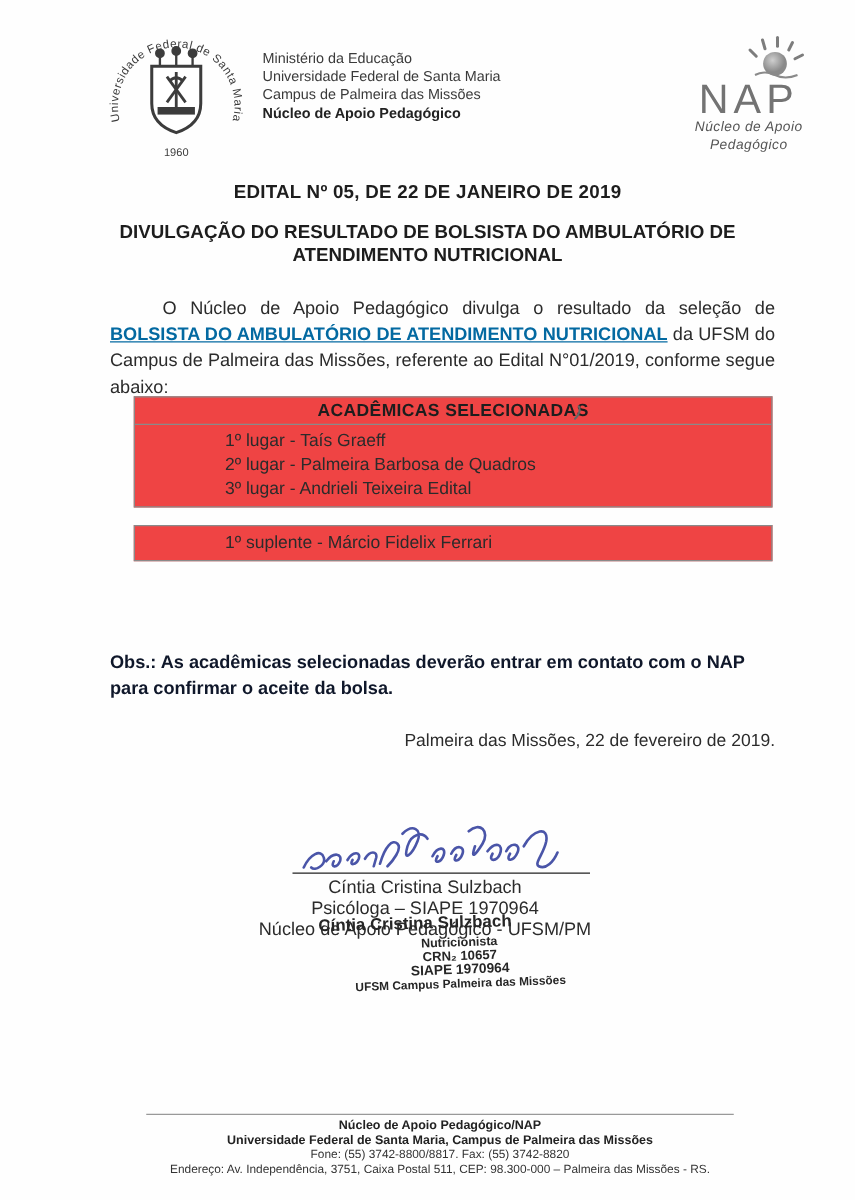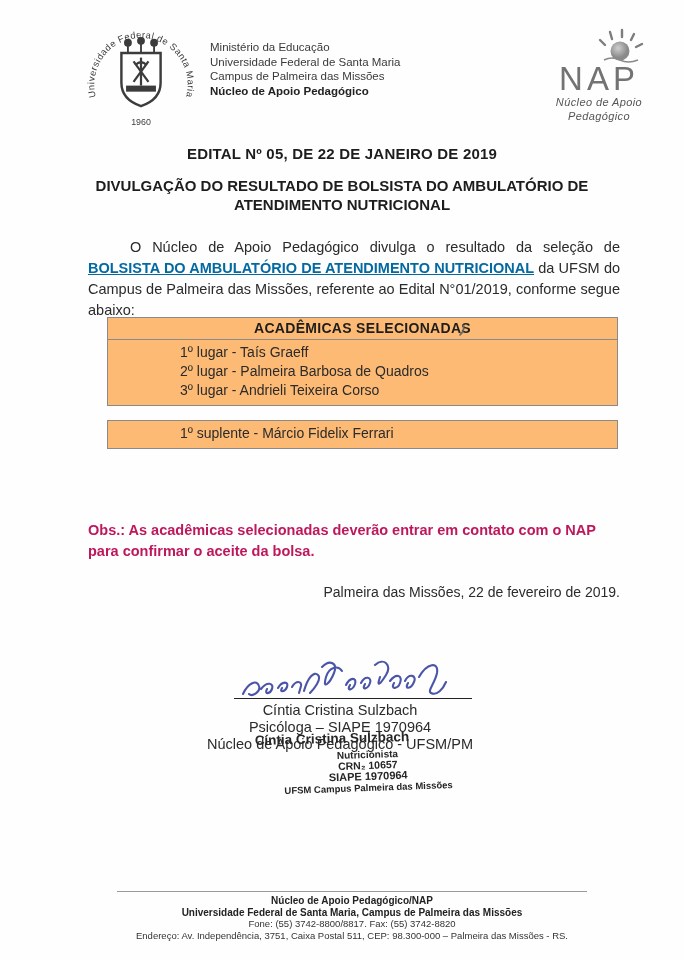--- a/index.html
+++ b/index.html
@@ -25,31 +25,31 @@
   .doc-subtitle { position:absolute; left:62px; top:176px; width:560px; text-align:center;
                font-size:15px; font-weight:bold; color:#1d1d1d; line-height:19px; }
 
   
   .intro { position:absolute; left:88px; top:237px; width:532px; font-size:14.5px;
            line-height:21px; text-align:justify; color:#2b2b2b; }
   .intro .indent { display:inline-block; width:42px; }
   .intro b { color:#0369a1;text-decoration:underline; }
 
   
-  .rtable { position:absolute; left:107px; width:511px; border:1.5px solid #8a8a8a; background:#fdba74; }
+  .rtable { position:absolute; left:107px; width:511px; border:1.5px solid #8a8a8a; background:#ef4444; }
   .rtable .thead { border-bottom:1.5px solid #8a8a8a; text-align:center;
                    font-weight:bold; font-size:14px; color:#1d1d1d; padding:2px 0 3px; letter-spacing:0.3px; }
   .rtable .tbody { padding:3px 0 5px 72px; font-size:14px; line-height:19px; color:#2b2b2b; }
   .t1 { top:317px; }
   .t2 { top:420px; }
   .pen-mark { position:absolute; left:458px; top:324px; }
 
   
   .note { position:absolute; left:88px; top:520px; width:532px; font-size:14.5px;
-          line-height:21px; font-weight:bold; color:#be185d; }
+          line-height:21px; font-weight:bold; color:#0f172a; }
   .dateline { position:absolute; left:88px; top:584px; width:532px; text-align:right;
           font-size:14px; color:#2b2b2b; }
 
   
   .sig-scribble { position:absolute; left:238px; top:658px; }
   .sig-line { position:absolute; left:234px; top:698px; width:238px; border-top:1.5px solid #222; }
   .sig-block { position:absolute; left:160px; top:702px; width:360px; text-align:center;
                font-size:14.5px; line-height:16px; color:#2b2b2b; }
   .sig-block .s-name { margin-bottom:1px; }
   .sig-block .s-role { margin-bottom:1px; }
@@ -137,21 +137,21 @@
   <div class="doc-title">EDITAL Nº 05, DE 22 DE JANEIRO DE 2019</div>
   <div class="doc-subtitle">DIVULGAÇÃO DO RESULTADO DE BOLSISTA DO AMBULATÓRIO DE ATENDIMENTO NUTRICIONAL</div>
 
   <p class="intro"><span class="indent"></span><span>O Núcleo de Apoio Pedagógico divulga o resultado da seleção de </span><b>BOLSISTA DO AMBULATÓRIO DE ATENDIMENTO NUTRICIONAL</b><span> da UFSM do Campus de Palmeira das Missões, referente ao Edital N°01/2019, conforme segue abaixo:</span></p>
 
   <div class="rtable t1">
     <div class="thead">ACADÊMICAS SELECIONADAS</div>
     <div class="tbody">
       <div>1º lugar - Taís Graeff</div>
       <div>2º lugar - Palmeira Barbosa de Quadros</div>
-      <div>3º lugar - Andrieli Teixeira Corso</div>
+      <div>3º lugar - Andrieli Teixeira Edital</div>
     </div>
   </div>
   <svg class="pen-mark" width="8" height="12" viewBox="0 0 8 12">
     <path d="M5 1 C6.5 4 5 8 2 11" stroke="#666" stroke-width="1.6" fill="none" stroke-linecap="round"></path>
   </svg>
 
   <div class="rtable t2">
     <div class="tbody">
       <div>1º suplente - Márcio Fidelix Ferrari</div>
     </div>

